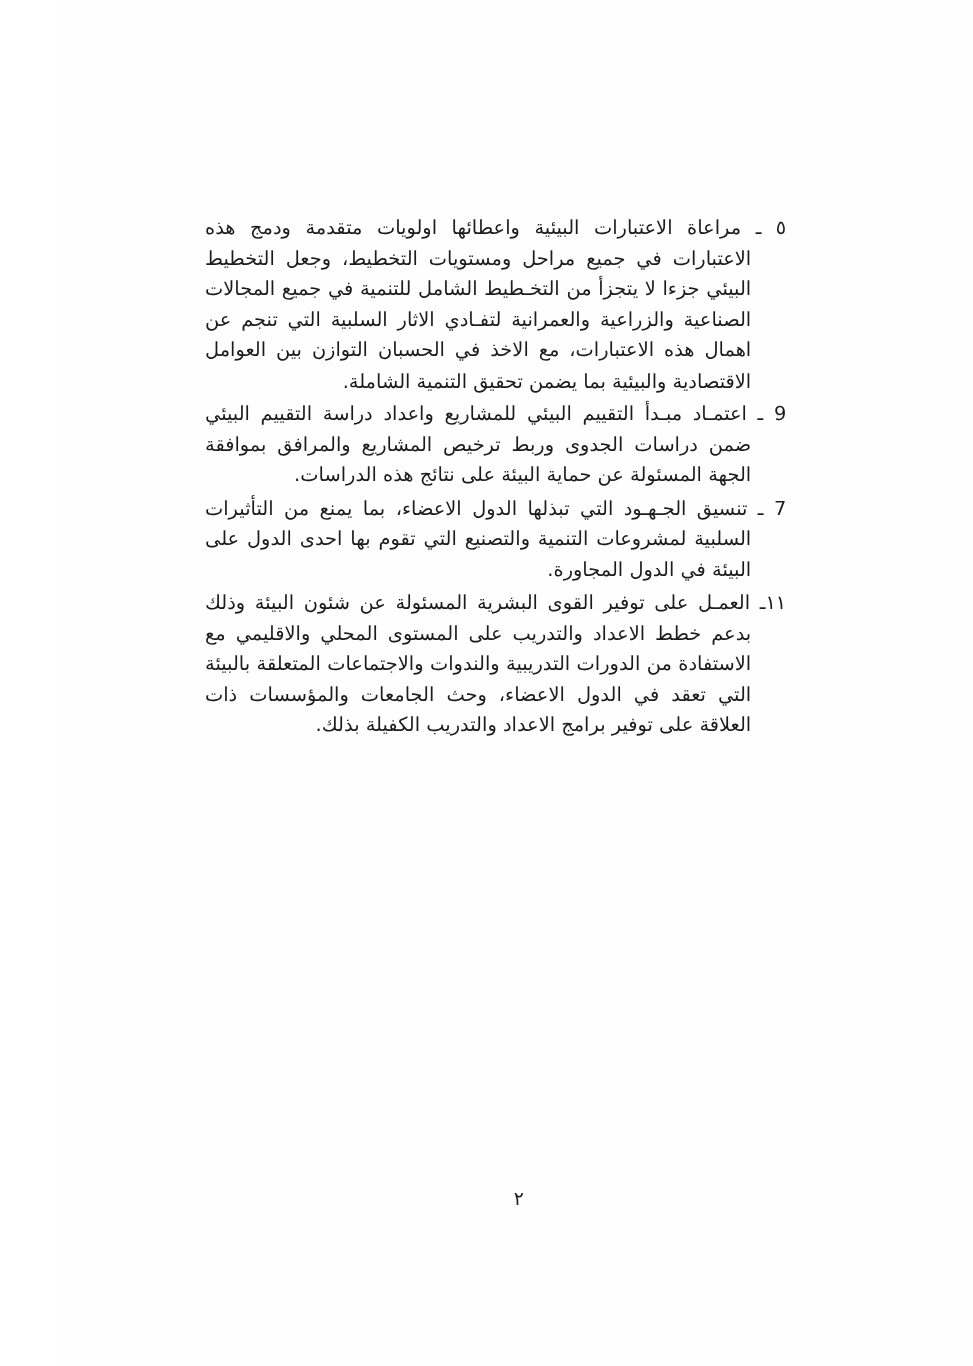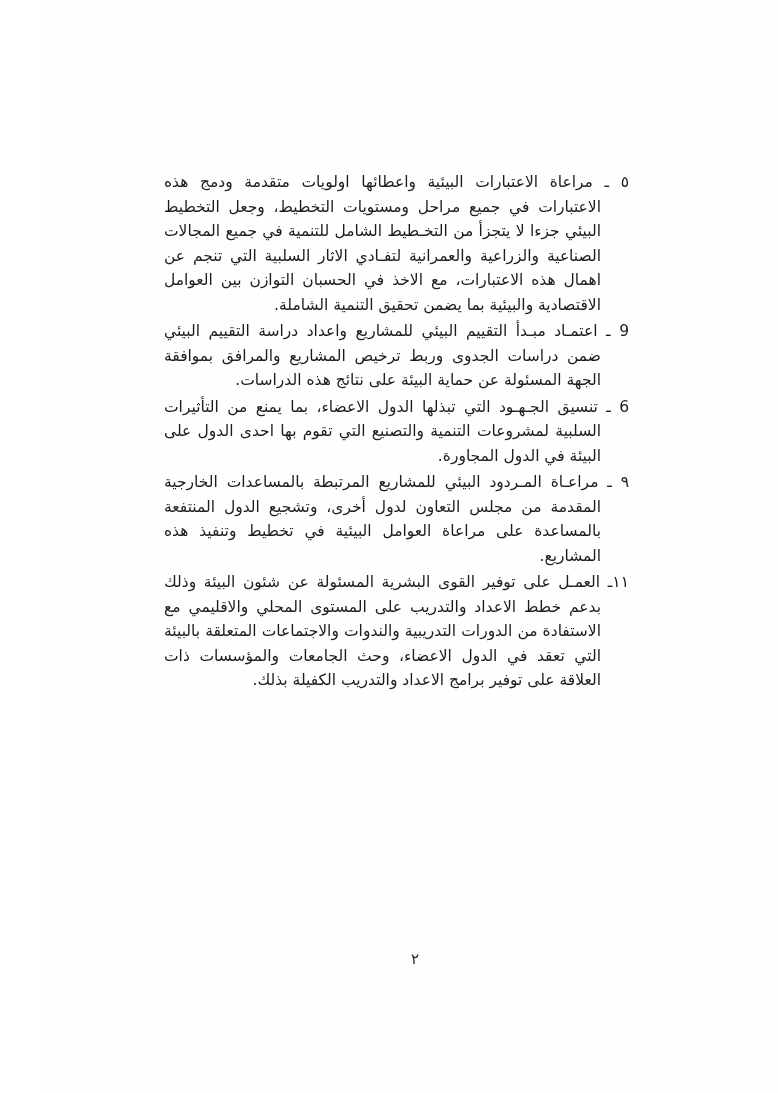--- a/index.html
+++ b/index.html
@@ -52,23 +52,22 @@
 
 <div class="page">
 
   <div class="text-block">
 
     <p class="list-item"><span class="item-number">٥ ـ</span> <span>مراعاة الاعتبارات البيئية واعطائها اولويات متقدمة ودمج هذه الاعتبارات في جميع مراحل ومستويات التخطيط، وجعل التخطيط البيئي جزءا لا يتجزأ من التخـطيط الشامل للتنمية في جميع المجالات الصناعية والزراعية والعمرانية لتفـادي الاثار السلبية التي تنجم عن اهمال هذه الاعتبارات، مع الاخذ في الحسبان التوازن بين العوامل الاقتصادية والبيئية بما يضمن تحقيق التنمية الشاملة.</span></p>
 
     <p class="list-item"><span class="item-number">9 ـ</span> <span>اعتمـاد مبـدأ التقييم البيئي للمشاريع واعداد دراسة التقييم البيئي ضمن دراسات الجدوى وربط ترخيص المشاريع والمرافق بموافقة الجهة المسئولة عن حماية البيئة على نتائج هذه الدراسات.</span></p>
 
 
-    <p class="list-item"><span class="item-number">6 ـ</span> <span>تنسيق الجـهـود التي تبذلها الدول الاعضاء، بما يمنع من التأثيرات السلبية لمشروعات التنمية والتصنيع التي تقوم بها احدى الدول على البيئة في الدول المجاورة.</span></p>
+    <p class="list-item"><span class="item-number">7 ـ</span> <span>تنسيق الجـهـود التي تبذلها الدول الاعضاء، بما يمنع من التأثيرات السلبية لمشروعات التنمية والتصنيع التي تقوم بها احدى الدول على البيئة في الدول المجاورة.</span></p>
 
-    <p class="list-item"><span class="item-number">٩ ـ</span> <span>مراعـاة المـردود البيئي للمشاريع المرتبطة بالمساعدات الخارجية المقدمة من مجلس التعاون لدول أخرى، وتشجيع الدول المنتفعة بالمساعدة على مراعاة العوامل البيئية في تخطيط وتنفيذ هذه المشاريع.</span></p>
 
 
     <p class="list-item"><span class="item-number">١١ـ</span> <span>العمـل على توفير القوى البشرية المسئولة عن شئون البيئة وذلك بدعم خطط الاعداد والتدريب على المستوى المحلي والاقليمي مع الاستفادة من الدورات التدريبية والندوات والاجتماعات المتعلقة بالبيئة التي تعقد في الدول الاعضاء، وحث الجامعات والمؤسسات ذات العلاقة على توفير برامج الاعداد والتدريب الكفيلة بذلك.</span></p>
 
   </div>
 
   <div class="page-number">٢</div>
 
 </div>
 

